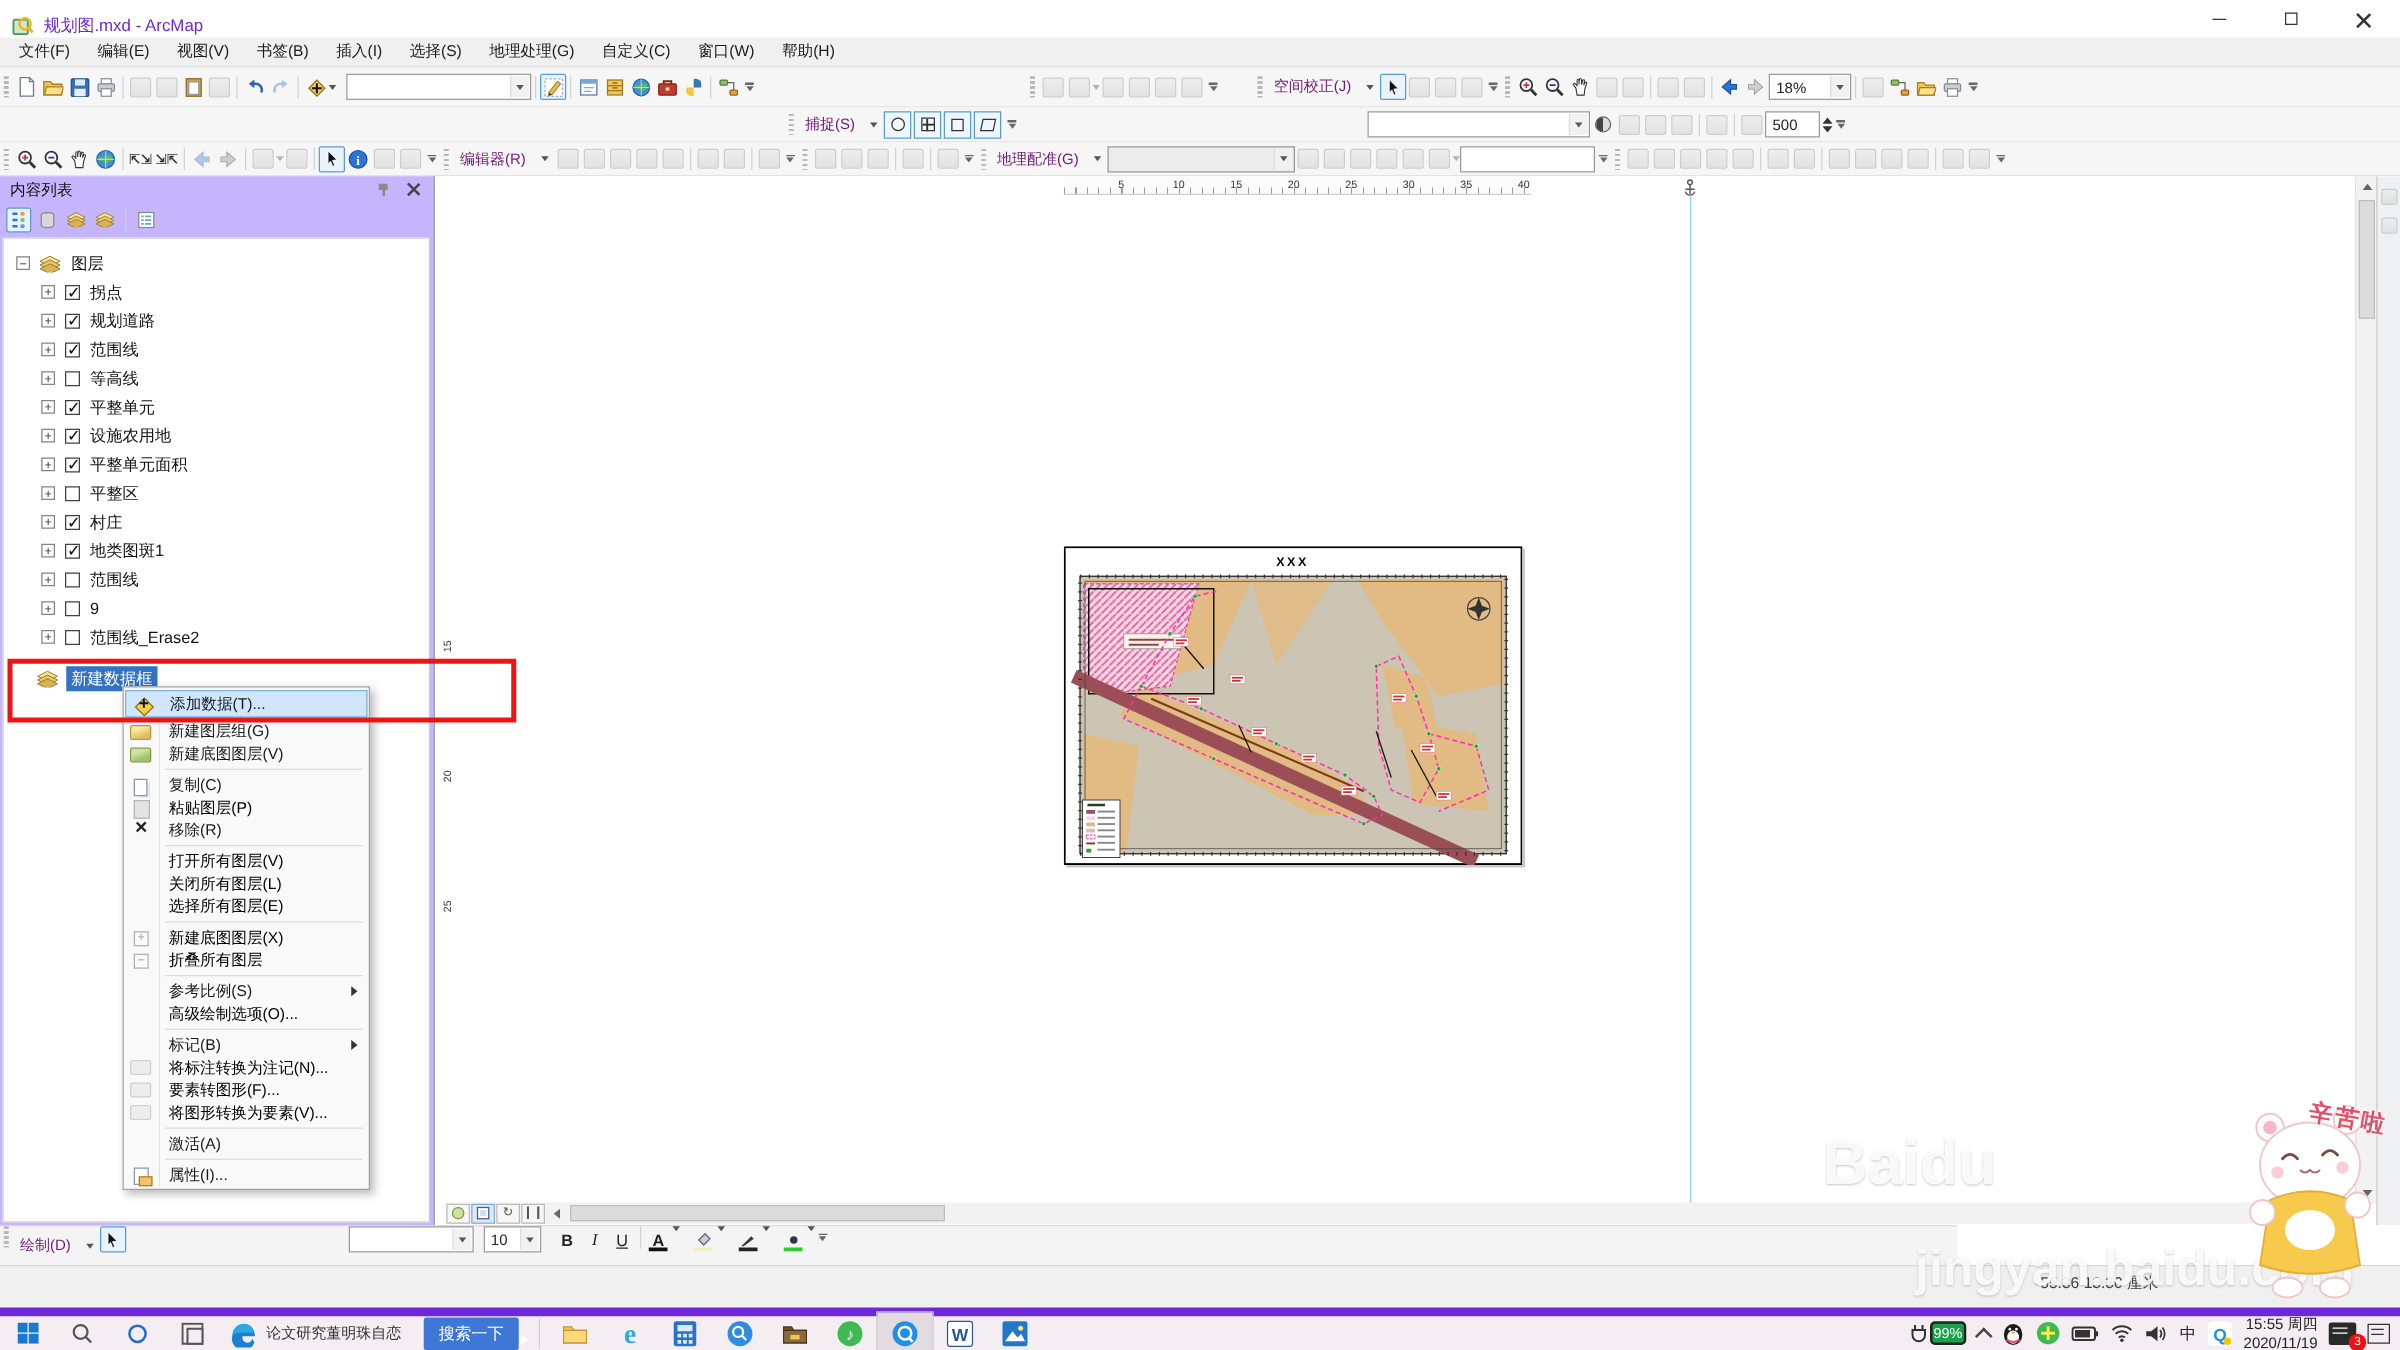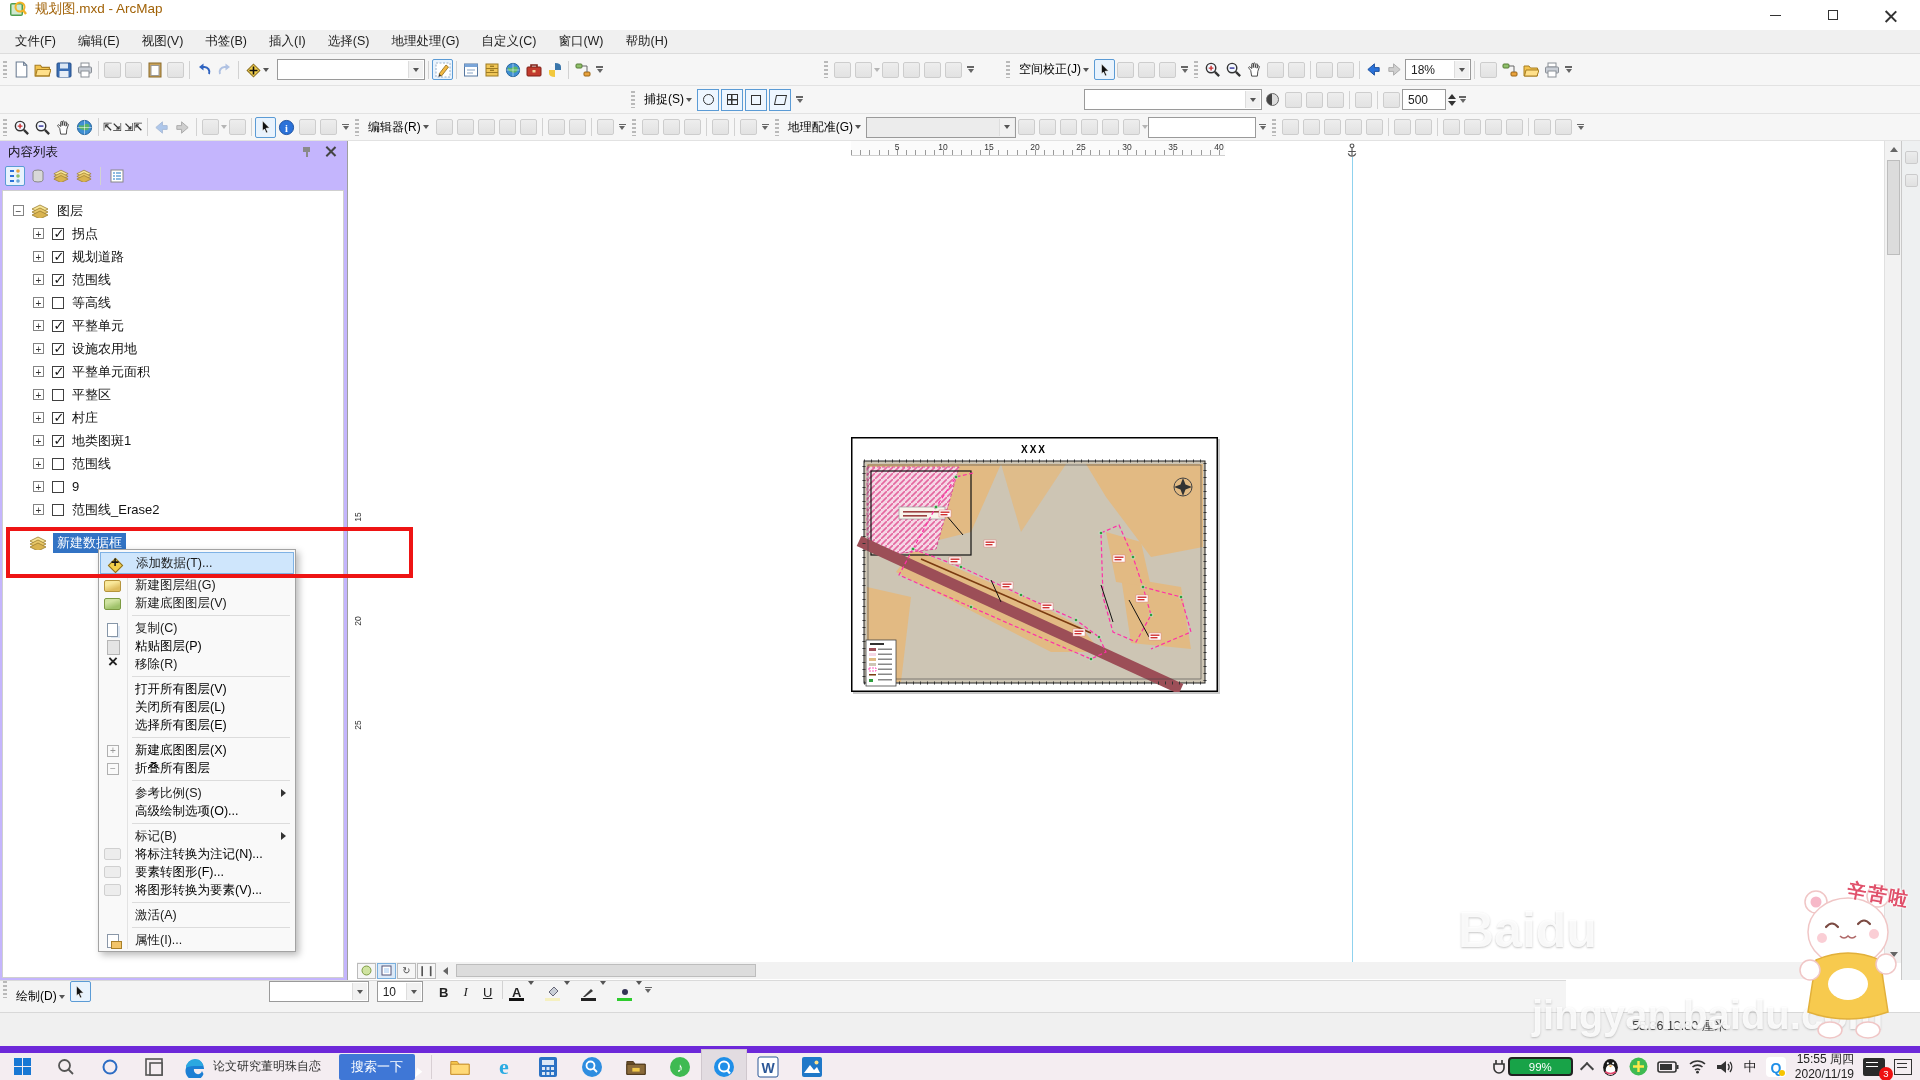--- a/index.html
+++ b/index.html
@@ -1,40 +1,40 @@
 <!DOCTYPE html>
 <html><head>
 <meta charset="utf-8">
 <style>
 *{margin:0;padding:0;box-sizing:border-box}
 html,body{width:1920px;height:1080px}
 body{font-family:"Liberation Sans","DejaVu Sans",sans-serif;overflow:hidden;background:#fff}
 #app{position:relative;width:1920px;height:1080px;background:#fff;overflow:hidden}
 .abs{position:absolute}
 
-#titlebar{position:absolute;left:0;top:0;width:1920px;height:30px;background:#fff;display:flex;align-items:flex-start;font-size:13.5px;color:#a16207}
+#titlebar{position:absolute;left:0;top:0;width:1920px;height:30px;background:#fff;display:flex;align-items:flex-end;font-size:13.5px;color:#6d28d9}
 #titlebar .appico{margin:0 8px 0 9px}
 .winctl{position:absolute;top:0;height:30px;width:58px;display:flex;align-items:center;justify-content:center}
 .g-min{width:11px;height:1px;background:#333}
 .g-max{width:10px;height:10px;border:1px solid #333}
 .g-close{position:relative;width:12px;height:12px}
 .g-close::before,.g-close::after{content:"";position:absolute;left:5px;top:0;width:1.5px;height:15px;background:#333}
 .g-close::before{transform:rotate(45deg)}.g-close::after{transform:rotate(-45deg)}
 
 #menubar{position:absolute;left:0;top:30px;width:1920px;height:24px;background:#f0f0f0;border-bottom:1px solid #dcdcdc;display:flex;align-items:center;font-size:12.5px;color:#1c1c1c;padding-left:4px}
 .mitem{padding:0 11px;height:100%;display:flex;align-items:center;cursor:default}
 
 .trow{position:absolute;left:0;width:1920px;background:#f6f6f6;border-bottom:1px solid #e2e2e2;display:flex;align-items:center}
 #tr1{top:54px;height:32px}#tr2{top:86px;height:28px}#tr3{top:114px;height:27px}
 .grip{width:4px;height:17px;margin:0 4px 0 3px;background:repeating-linear-gradient(to bottom,#b9b9b9 0 2px,transparent 2px 4px);flex:none}
 .tsep{width:1px;height:18px;background:#d2d2d2;margin:0 3px;flex:none}
 .ti{width:21px;height:21px;display:inline-flex;align-items:center;justify-content:center;flex:none;position:relative}
 .gi{width:17px;height:16px;margin:2px;background:linear-gradient(#ececec,#dedede);border:1px solid #c3c3c3;border-radius:2px;opacity:.8}
 .sp{flex:none}
-.lblbtn{font-size:12px;color:#000000;display:flex;align-items:center;gap:2px;padding:2px 5px;flex:none;white-space:nowrap}
+.lblbtn{font-size:12px;color:#701a75;display:flex;align-items:center;gap:12px;padding:2px 5px;flex:none;white-space:nowrap}
 .dd{width:0;height:0;border-left:3.5px solid transparent;border-right:3.5px solid transparent;border-top:4px solid #555;flex:none}
 .combo{background:#fff;border:1px solid #9a9a9a;height:21px;font-size:12px;color:#222;display:flex;align-items:center;padding:0 5px;position:relative;flex:none}
 .combo .cdd{position:absolute;right:1px;top:1px;bottom:1px;width:15px;background:#f1f1f1;border-left:1px solid #ddd;display:flex;align-items:center;justify-content:center}
 .combo.dis{background:#ececec}
 .ovf{width:13px;height:18px;display:flex;flex-direction:column;align-items:center;justify-content:center;gap:1px;flex:none}
 .ovf::before{content:"";width:7px;height:1.5px;background:#666}
 .ovf::after{content:"";border-left:3.5px solid transparent;border-right:3.5px solid transparent;border-top:4px solid #666}
 .activebox{border:1px solid #5b9bd5;background:#e9f3fd;border-radius:2px}
 .tgl{width:22px;height:22px;border:1px solid #5b9bd5;background:#eef6ff;display:inline-flex;align-items:center;justify-content:center;margin-right:2px;flex:none}
 .tgl .shp{border:1.5px solid #333}
@@ -98,21 +98,21 @@
 .tkic{position:relative;width:44px;height:34px;display:flex;align-items:center;justify-content:center;flex:none}
 .tkic.active{background:#e2dce1;outline:1px solid #cfc7cd}
 .ured{position:absolute;bottom:0;left:10px;width:24px;height:3px;background:#d8452e}
 #edgewin{display:flex;align-items:center;gap:7px;padding:0 8px;height:34px;position:relative;flex:none}
 #edgewin .t{font-size:12px;color:#333;max-width:150px;white-space:nowrap}
 #searchbtn{height:26px;background:#3f77d6;color:#fff;font-size:13px;display:flex;align-items:center;padding:0 12px;border-radius:2px;margin:0 10px;position:relative;flex:none}
 #searchbtn::after{content:"";position:absolute;right:-7px;bottom:2px;border-left:6px solid #fff;border-top:3px solid transparent;border-bottom:7px solid transparent;transform:rotate(12deg)}
 .tkdiv{width:1px;height:24px;background:#d8cfd4;margin:0 6px;flex:none}
 #tray{margin-left:auto;display:flex;align-items:center;gap:9px;padding-right:8px}
 .battpill{display:flex;align-items:center;gap:2px}
-.battpill .pct{background:#18a348;border:2px solid #222;border-radius:4px;color:#fff;font-size:11.5px;padding:0 19px;height:19px;display:flex;align-items:center}
+.battpill .pct{background:#18a348;border:2px solid #222;border-radius:4px;color:#fff;font-size:11.5px;padding:0 1px;height:19px;display:flex;align-items:center}
 .chev{width:10px;height:10px;border-left:2px solid #444;border-top:2px solid #444;transform:rotate(45deg);margin-top:4px}
 .ime{font-size:13px;color:#222}
 #clock{text-align:right;font-size:12px;color:#222;line-height:15px;white-space:nowrap}
 .notif{position:relative;width:22px;height:18px;background:#2a2a2a;border-radius:2px}
 .notif::before{content:"";position:absolute;left:3px;top:4px;width:12px;height:1.5px;background:#fff;box-shadow:0 4px 0 #fff}
 .badge{position:absolute;right:-8px;bottom:-5px;background:#e11;color:#fff;font-size:9.5px;width:14px;height:14px;border-radius:50%;display:flex;align-items:center;justify-content:center}
 .acenter{width:18px;height:16px;border:1.5px solid #333;position:relative}
 .acenter::before{content:"";position:absolute;left:2px;top:3px;width:10px;height:1.5px;background:#333;box-shadow:0 4px 0 #333}
 
 #cmenu{position:absolute;left:98px;top:549px;width:198px;background:#f9f9f9;border:1px solid #a3a3a3;box-shadow:3px 3px 7px rgba(0,0,0,.28);padding:2px 0;z-index:50}

